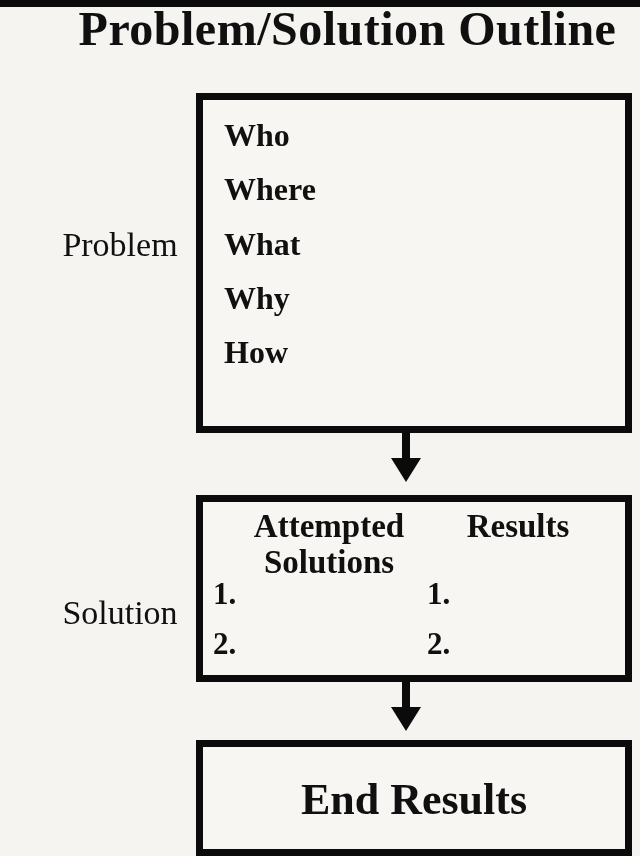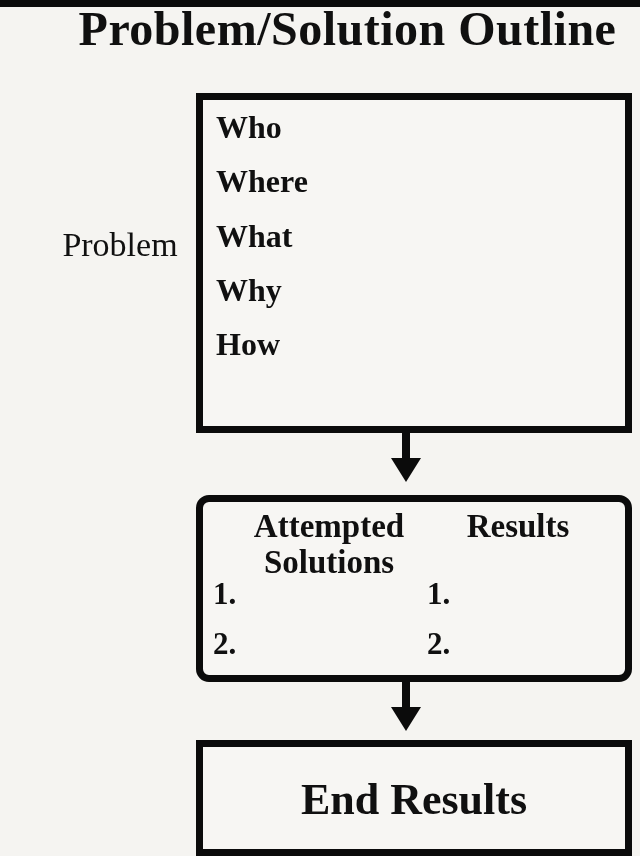--- a/index.html
+++ b/index.html
@@ -49,26 +49,26 @@
   .label-solution { top: 594px; }
   .box {
     position: absolute;
     left: 196px;
     width: 436px;
     border: 7px solid #0b0b0b;
     box-sizing: border-box;
     background: #f7f6f3;
   }
   .box1 { top: 93px;  height: 340px; }
-  .box2 { top: 495px; height: 187px; border-radius: 13px; }
+  .box2 { top: 495px; height: 187px; }
   .box3 { top: 740px; height: 116px; }
 
   .box1-items {
     padding: 0 0 0 13px;
-    margin: 0;
+    margin: 8px;
   }
   .box1-item {
     font-size: 32px;
     font-weight: bold;
     line-height: 54.3px;
     white-space: nowrap;
   }
   .box2 .col-header {
     position: absolute;
     top: 6px;
@@ -137,20 +137,21 @@
       <div class="box1-item">Where</div>
       <div class="box1-item">What</div>
       <div class="box1-item">Why</div>
       <div class="box1-item">How</div>
     </div>
   </div>
 
   <div class="arrow-stem arrow1-stem"></div>
   <div class="arrow-head arrow1-head"></div>
 
+  <div class="side-label label-solution">Solution</div>
 
   <div class="box box2">
     <div class="col-header attempted">Attempted Solutions</div>
     <div class="col-header results">Results</div>
     <div class="num r1c1">1.</div>
     <div class="num r1c2">1.</div>
     <div class="num r2c1">2.</div>
     <div class="num r2c2">2.</div>
   </div>
 

